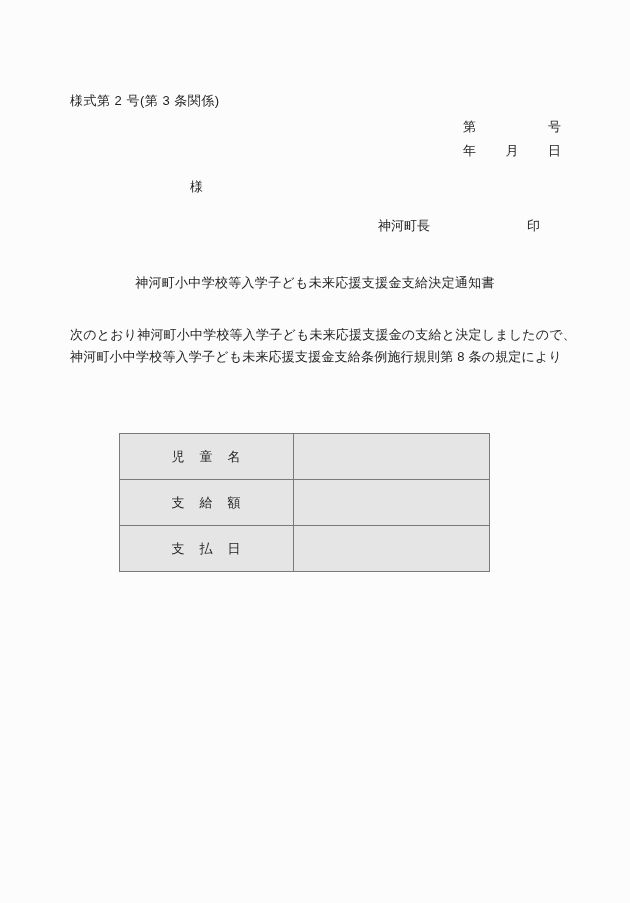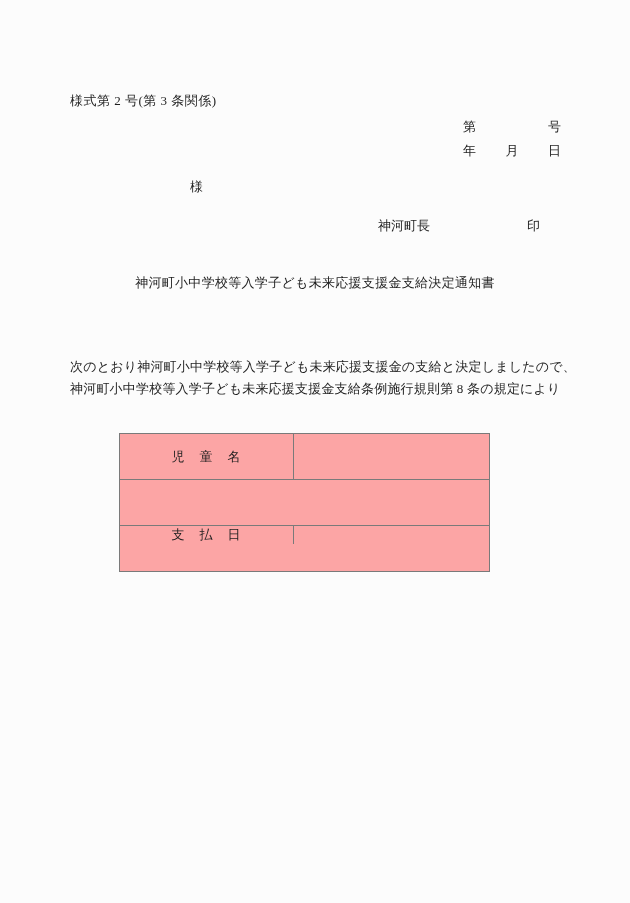--- a/index.html
+++ b/index.html
@@ -5,21 +5,21 @@
   html, body {
     margin: 0;
     padding: 0;
     background: #e8e8e8;
   }
   .page {
     position: relative;
     width: 630px;
     height: 903px;
     background: #fcfcfc;
-    font-family: Liberation Serif, serif;
+    font-family: Liberation Sans, sans-serif;
     color: #1e1e1e;
     font-size: 13px;
     overflow: hidden;
     margin: 0 auto;
   }
   .abs { position: absolute; }
 
   .form-number {
     left: 70px;
     top: 92px;
@@ -52,45 +52,44 @@
   }
   .doc-title {
     left: 0;
     top: 274px;
     width: 630px;
     text-align: center;
     letter-spacing: 0.3px;
   }
   .body-text {
     left: 70px;
-    top: 356px;
+    top: 324px;
     width: 505px;
   }
   .body-text .line {
     line-height: 22px;
     letter-spacing: 0.2px;
     white-space: nowrap;
   }
 
   .form-table {
     left: 119px;
     top: 433px;
     width: 371px;
     border: 1px solid #7a7a7a;
     box-sizing: border-box;
-    background: #fca5a5;
+    background: #e5e5e5;
   }
   .form-table .trow {
     display: flex;
     height: 45px;
     border-bottom: 1px solid #7a7a7a;
   }
   .form-table .trow:last-child {
     border-bottom: none;
-    flex-direction: column;
   }
   .form-table .cell-label {
     width: 173px;
     border-right: 1px solid #7a7a7a;
     display: flex;
     align-items: center;
     justify-content: center;
     letter-spacing: 1px;
   }
   .form-table .cell-value {
@@ -128,20 +127,21 @@
     <div class="line">次のとおり神河町小中学校等入学子ども未来応援支援金の支給と決定しましたので、</div>
     <div class="line">神河町小中学校等入学子ども未来応援支援金支給条例施行規則第 8 条の規定により</div>
   </div>
 
   <div class="abs form-table">
     <div class="trow">
       <div class="cell-label">児　童　名</div>
       <div class="cell-value"></div>
     </div>
     <div class="trow">
+      <div class="cell-label">支　給　額</div>
       <div class="cell-value"></div>
     </div>
     <div class="trow">
       <div class="cell-label">支　払　日</div>
       <div class="cell-value"></div>
     </div>
   </div>
 
 </div>
 

